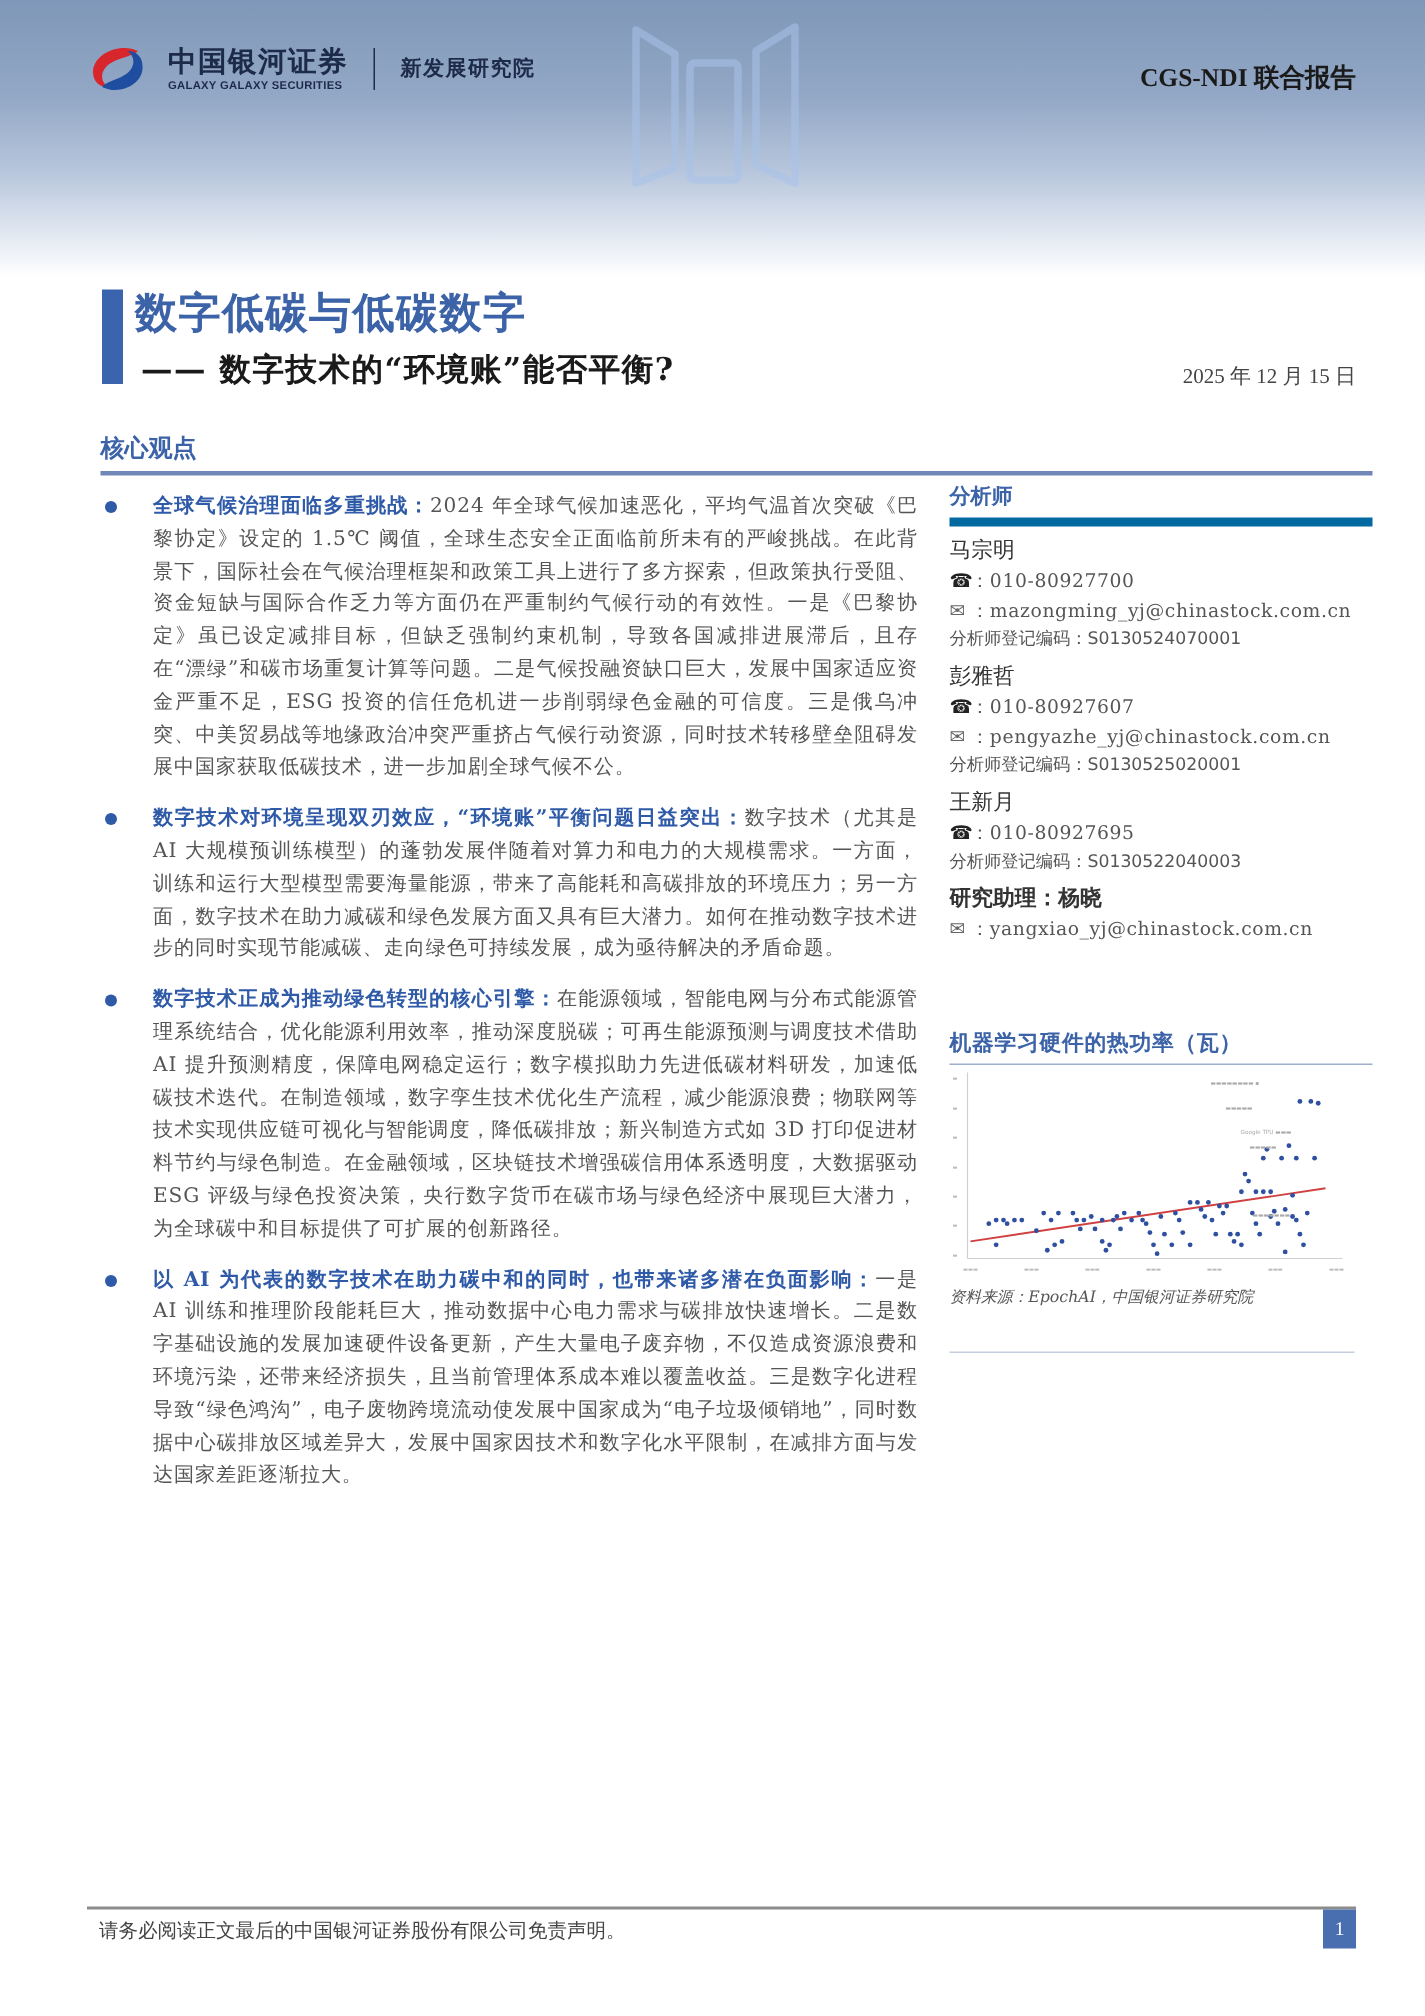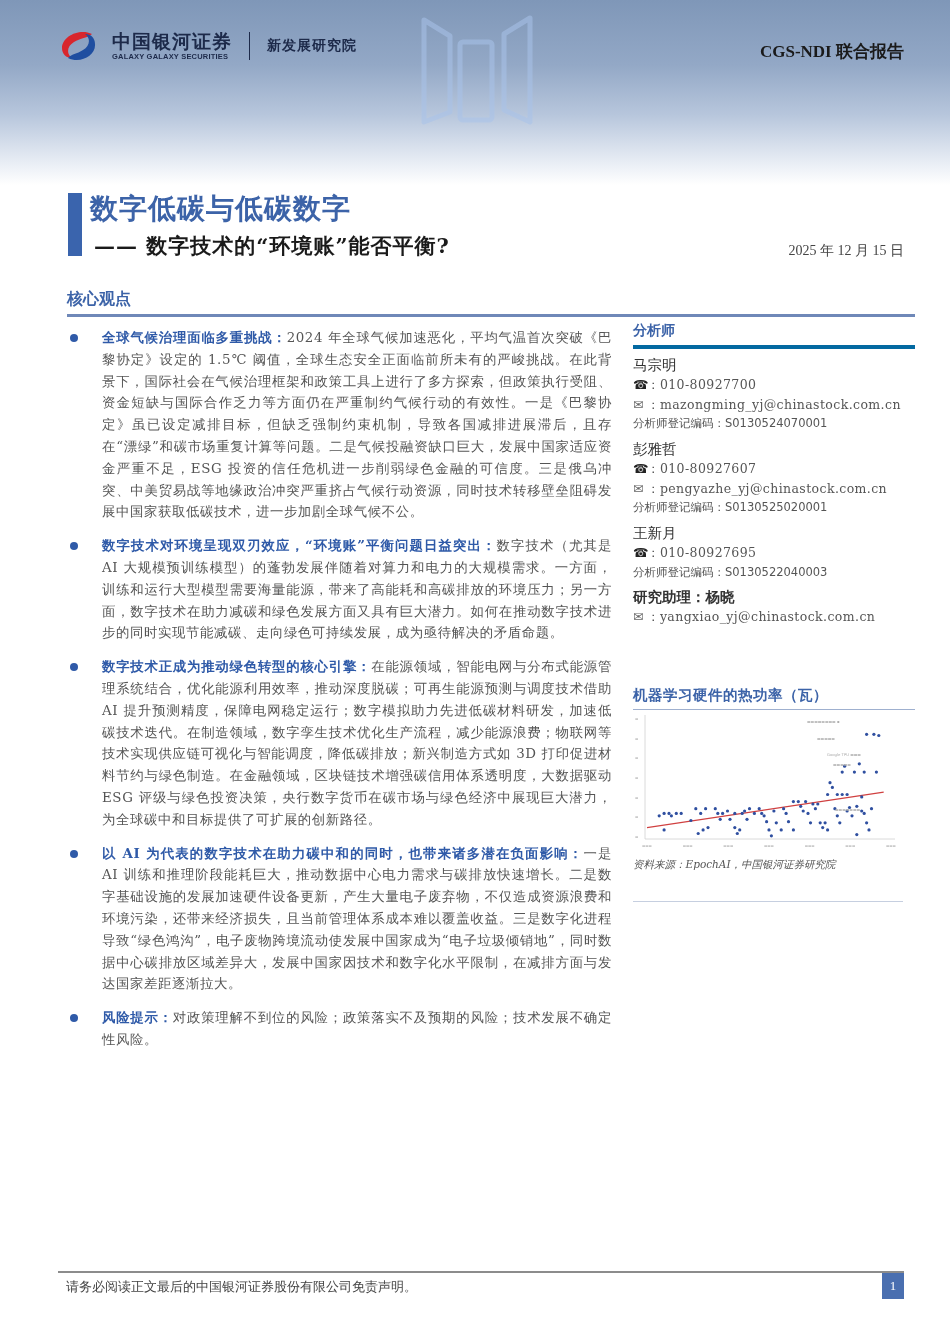--- a/index.html
+++ b/index.html
@@ -31,21 +31,21 @@
 
   .points { position: absolute; left: 67px; top: 327px; width: 545px; }
   .point { display: flex; margin-bottom: 12px; }
   .bullet { width: 35px; flex: none; display: flex; justify-content: flex-start; padding-left: 3px; padding-top: 7px; }
   .bullet i { display: block; width: 8px; height: 8px; border-radius: 50%; background: #2f5aa8; }
   .point-text { flex: 1; font-size: 13.4px; line-height: 21.8px; color: #555; text-align: justify; letter-spacing: 0.6px; }
   .point-text b { color: #2f5aa8; font-weight: bold; }
 
   
   .right { position: absolute; left: 633px; top: 316px; width: 282px; }
-  .right-head { font-family: "DejaVu Serif", serif; font-weight: bold; font-size: 14px; color: #3c63a8; padding: 6px 0 5px 0; border-bottom: 4px solid #0369a1; }
+  .right-head { font-family: "DejaVu Serif", serif; font-weight: bold; font-size: 14px; color: #3c63a8; padding: 6px 0 5px 0; border-bottom: 6px solid #0369a1; }
   .analyst-name { font-size: 14.5px; color: #333; margin-top: 6px; line-height: 20px; }
   .contact { font-size: 12.5px; color: #555; line-height: 19.5px; letter-spacing: 0.4px; white-space: nowrap; }
   .contact .ic { display: inline-block; width: 14px; font-family: "DejaVu Sans", sans-serif; color: #222; }
   .contact .ic.mail { color: #666; }
   .reg { font-family: "DejaVu Sans", sans-serif; font-size: 11.5px; color: #555; line-height: 19px; }
   .assistant { font-size: 14.5px; color: #333; margin-top: 5px; line-height: 20px; font-weight: bold; }
 
   .chart-title { position: absolute; left: 633px; top: 686px; font-family: "DejaVu Serif", serif; font-weight: bold; font-size: 14.5px; color: #3c63a8; letter-spacing: 0.5px; }
   .chart-rule { position: absolute; left: 633px; top: 709px; width: 282px; height: 1px; background: #9fb0cf; }
   .chart-box { position: absolute; left: 633px; top: 711px; width: 270px; height: 145px; }
@@ -108,26 +108,20 @@
     <div class="bullet">
         <i></i>
       </div>
     <p class="point-text"><b>数字技术正成为推动绿色转型的核心引擎：</b><span>在能源领域，智能电网与分布式能源管理系统结合，优化能源利用效率，推动深度脱碳；可再生能源预测与调度技术借助 AI 提升预测精度，保障电网稳定运行；数字模拟助力先进低碳材料研发，加速低碳技术迭代。在制造领域，数字孪生技术优化生产流程，减少能源浪费；物联网等技术实现供应链可视化与智能调度，降低碳排放；新兴制造方式如 3D 打印促进材料节约与绿色制造。在金融领域，区块链技术增强碳信用体系透明度，大数据驱动 ESG 评级与绿色投资决策，央行数字货币在碳市场与绿色经济中展现巨大潜力，为全球碳中和目标提供了可扩展的创新路径。</span></p>
   </div>
   <div class="point">
     <div class="bullet">
         <i></i>
       </div>
     <p class="point-text"><b>以 AI 为代表的数字技术在助力碳中和的同时，也带来诸多潜在负面影响：</b><span>一是 AI 训练和推理阶段能耗巨大，推动数据中心电力需求与碳排放快速增长。二是数字基础设施的发展加速硬件设备更新，产生大量电子废弃物，不仅造成资源浪费和环境污染，还带来经济损失，且当前管理体系成本难以覆盖收益。三是数字化进程导致“绿色鸿沟”，电子废物跨境流动使发展中国家成为“电子垃圾倾销地”，同时数据中心碳排放区域差异大，发展中国家因技术和数字化水平限制，在减排方面与发达国家差距逐渐拉大。</span></p>
-  </div>
-  <div class="point">
-    <div class="bullet">
-        <i></i>
-      </div>
-    <p class="point-text"><b>风险提示：</b><span>对政策理解不到位的风险；政策落实不及预期的风险；技术发展不确定性风险。</span></p>
   </div>
 </div>
 
 <div class="right">
   <div class="right-head">分析师</div>
 
   <div>
     <div class="analyst-name">马宗明</div>
     <div class="contact"><span class="ic">☎</span><span>：</span><span>010-80927700</span></div>
     <div class="contact"><span class="ic mail">✉</span><span>：</span><span>mazongming_yj@chinastock.com.cn</span></div>

